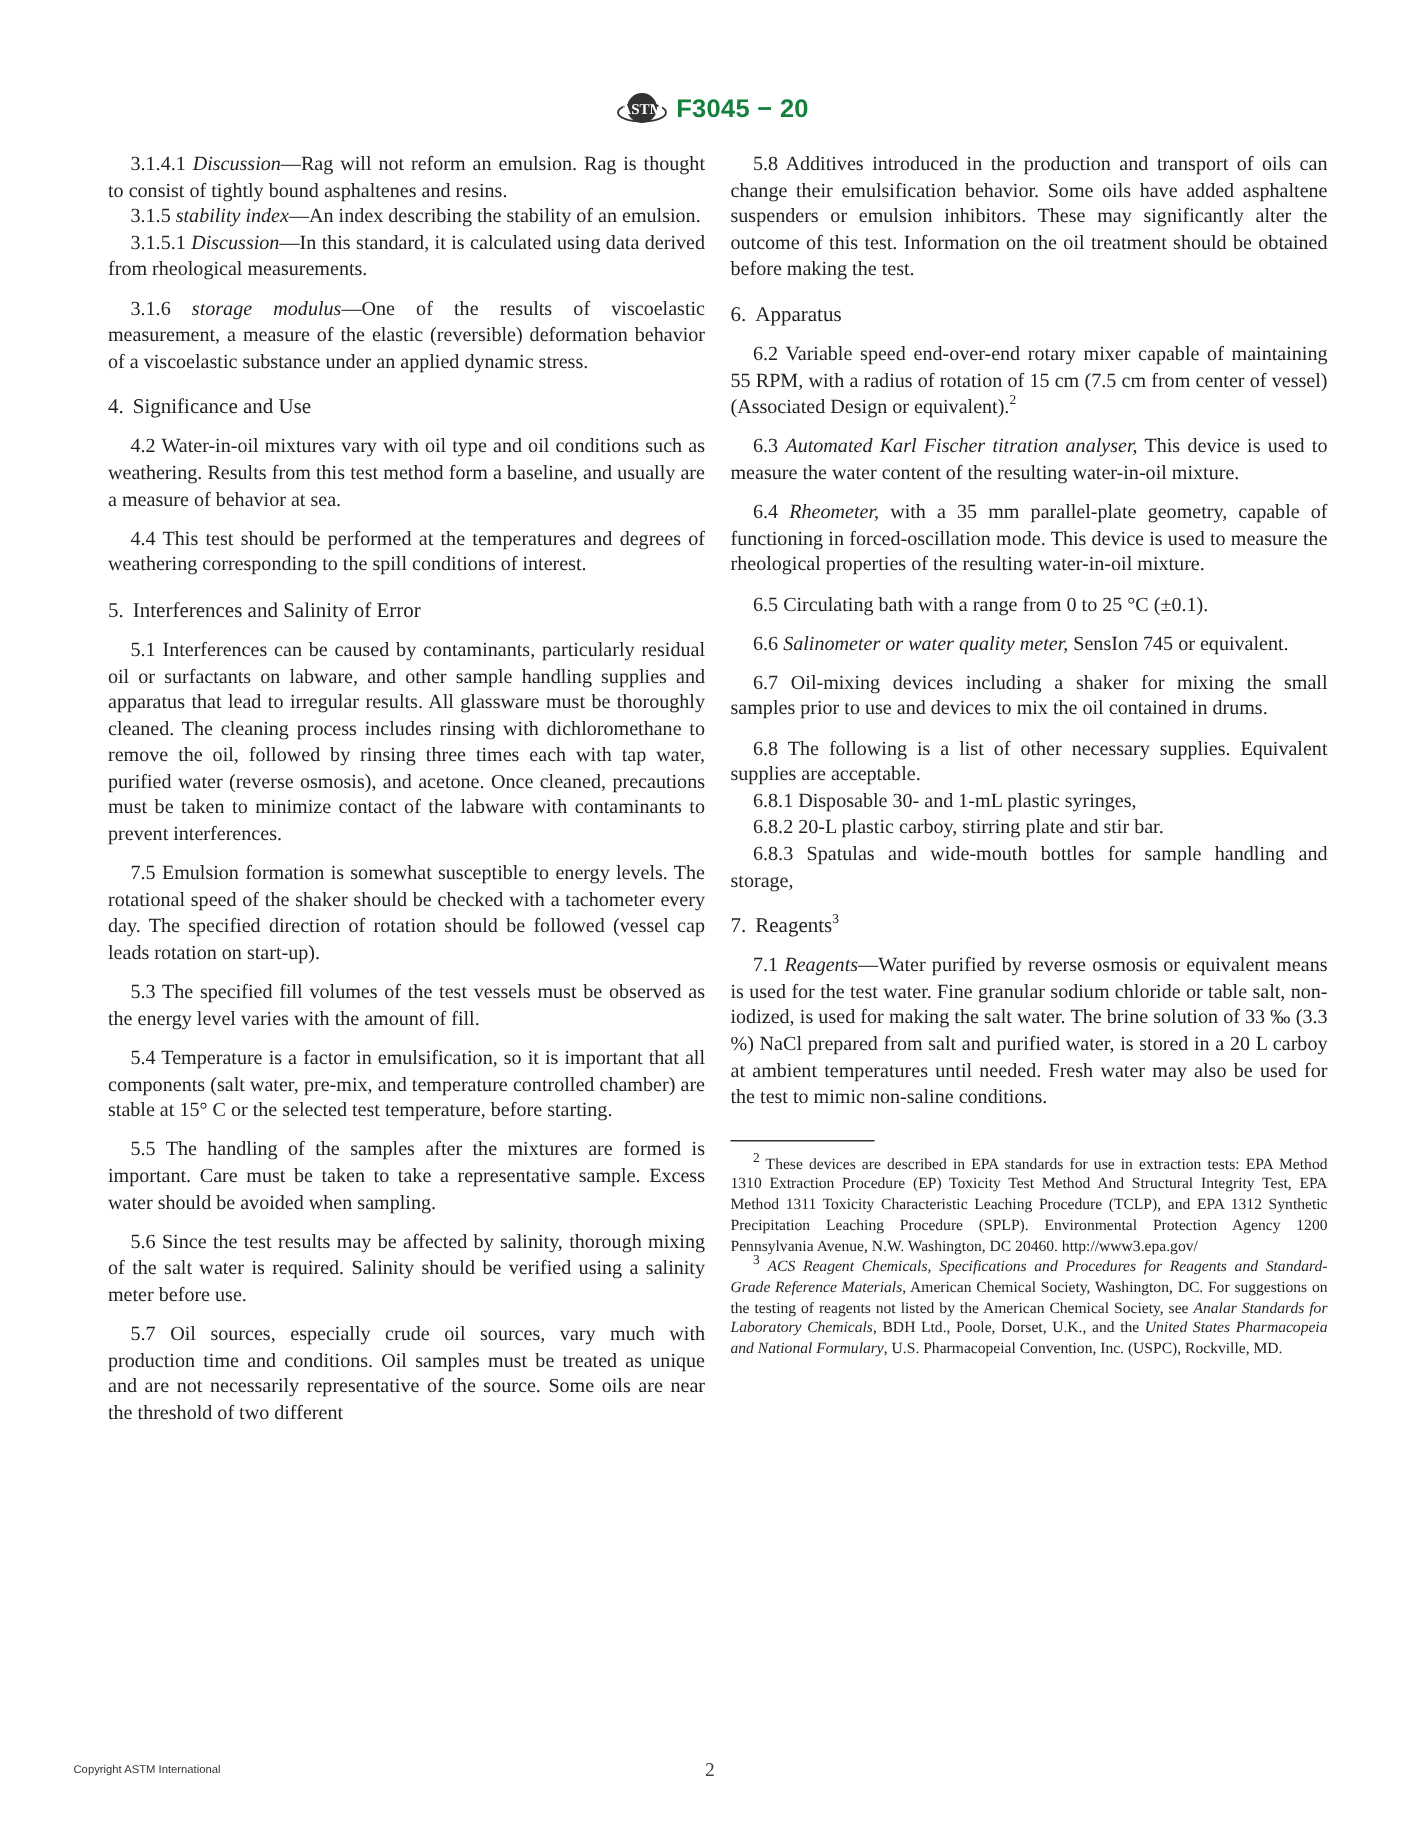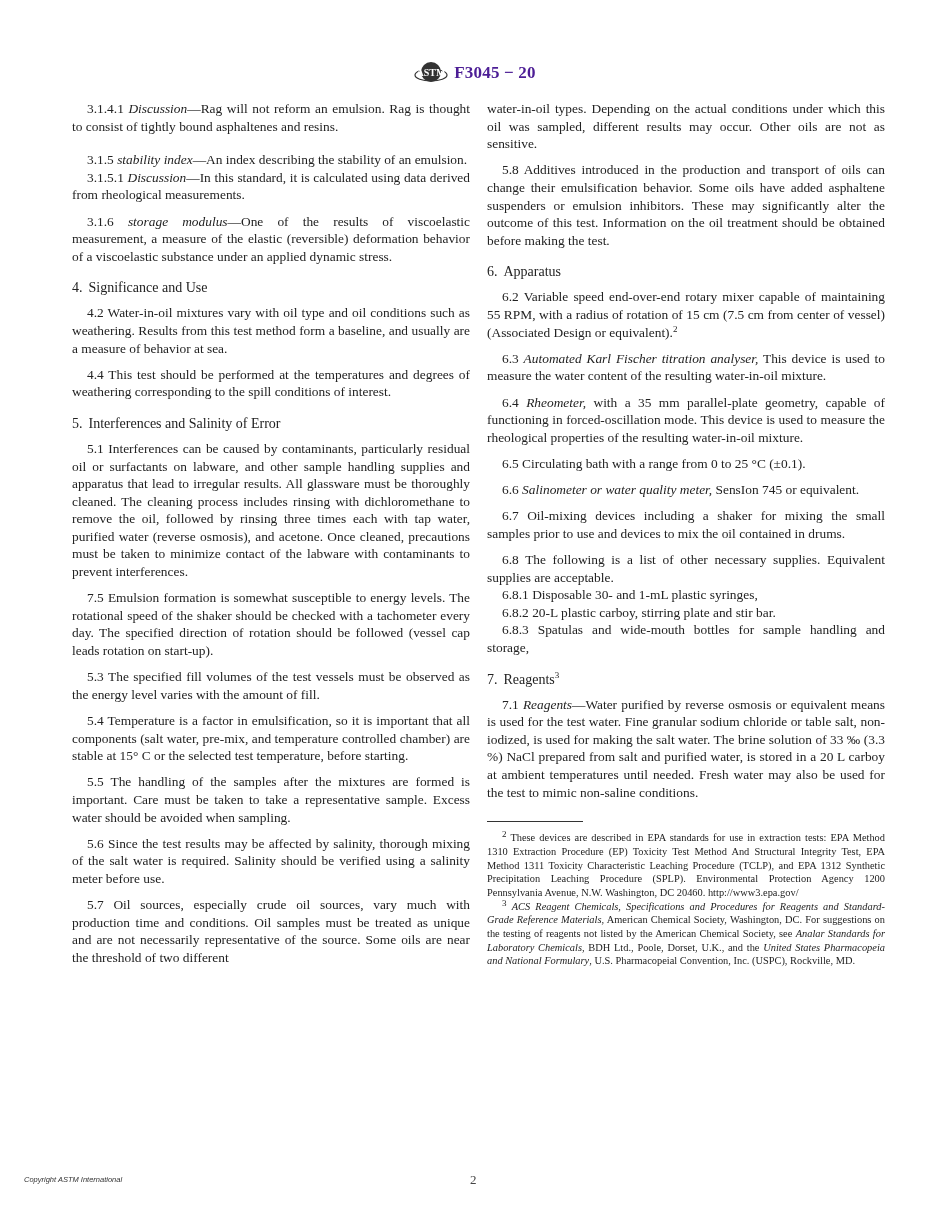--- a/index.html
+++ b/index.html
@@ -1,73 +1,72 @@
 <!DOCTYPE html>
 <html><head>
 <meta charset="utf-8">
 <style>
   html, body { margin: 0; padding: 0; background: #ffffff; }
   body { width: 950px; height: 1230px; position: relative; overflow: hidden; color: #222; font-family: "Liberation Serif", serif; }
   .header { position: absolute; top: 60px; left: 0; width: 950px; text-align: center; height: 28px; }
   .header-inner { display: inline-flex; align-items: center; gap: 6px; }
   .logo { width: 34px; height: 26px; display: inline-block; }
-  .doc-id { font-family: Liberation Serif, serif; font-weight: bold; font-size: 17px; color: #4c1d95; letter-spacing: 0.2px; }
+  .doc-id { font-family: Liberation Sans, sans-serif; font-weight: bold; font-size: 17px; color: #15803d; letter-spacing: 0.2px; }
   .col { position: absolute; top: 100px; width: 398px; font-size: 13.4px; line-height: 17.6px; text-align: justify; }
   .col-left { left: 72px; }
   .col-right { left: 487px; width: 398px; }
   p { margin: 0 0 8.6px 0; text-indent: 15px; }
   p.tight { margin-bottom: 0; }
   p.noind { text-indent: 0; }
   h2 { font-size: 14px; font-weight: normal; margin: 14px 0 7px 0; line-height: 18px; }
   h2 .num { margin-right: 6px; }
   em { font-style: italic; }
   sup { font-size: 9px; line-height: 0; vertical-align: super; }
   .fn-rule { width: 96px; border-top: 1px solid #333; margin: 20px 0 9px 0; }
   .fn { font-size: 10.4px; line-height: 13.7px; text-indent: 15px; margin: 0; text-align: justify; }
-  .footer-left { position: absolute; left: 24px; top: 1175px; font-family: "Liberation Sans", sans-serif; font-size: 7.5px; color: #333; font-style: italic; }
+  .footer-left { position: absolute; left: 49px; top: 1175px; font-family: "Liberation Sans", sans-serif; font-size: 7.5px; color: #333; }
   .footer-page { position: absolute; left: 470px; top: 1172px; font-size: 13px; color: #444; }
 </style>
 </head>
 <body>
 
 <div class="header">
   <div class="header-inner">
     <span class="logo">
       <svg width="34" height="26" viewBox="0 0 34 26">
         <ellipse cx="17" cy="15" rx="16" ry="6" fill="none" stroke="#333" stroke-width="1.2"></ellipse>
         <circle cx="17" cy="12" r="10" fill="#333"></circle>
         <text x="17" y="16" text-anchor="middle" font-family="Liberation Serif, serif" font-size="10" font-weight="bold" fill="#fff">ASTM</text>
       </svg>
     </span>
     <span class="doc-id">F3045 − 20</span>
   </div>
 </div>
 
 <div class="col col-left">
   <p class="tight"><span>3.1.4.1</span> <em>Discussion</em><span>—Rag will not reform an emulsion. Rag is thought to consist of tightly bound asphaltenes and resins.</span></p>
-  <p style="margin-top:16px" class="tight"><span>3.1.5</span> <em>stability index</em><span>—An index describing the stability of an emulsion.</span></p>
+  <p style="margin-top:0" class="tight"><span>3.1.5</span> <em>stability index</em><span>—An index describing the stability of an emulsion.</span></p>
   <p><span>3.1.5.1</span> <em>Discussion</em><span>—In this standard, it is calculated using data derived from rheological measurements.</span></p>
   <p><span>3.1.6</span> <em>storage modulus</em><span>—One of the results of viscoelastic measurement, a measure of the elastic (reversible) deformation behavior of a viscoelastic substance under an applied dynamic stress.</span></p>
 
   <h2><span class="num">4.</span><span>Significance and Use</span></h2>
   <p>4.2 Water-in-oil mixtures vary with oil type and oil conditions such as weathering. Results from this test method form a baseline, and usually are a measure of behavior at sea.</p>
   <p>4.4 This test should be performed at the temperatures and degrees of weathering corresponding to the spill conditions of interest.</p>
 
   <h2><span class="num">5.</span><span>Interferences and Salinity of Error</span></h2>
   <p>5.1 Interferences can be caused by contaminants, particularly residual oil or surfactants on labware, and other sample handling supplies and apparatus that lead to irregular results. All glassware must be thoroughly cleaned. The cleaning process includes rinsing with dichloromethane to remove the oil, followed by rinsing three times each with tap water, purified water (reverse osmosis), and acetone. Once cleaned, precautions must be taken to minimize contact of the labware with contaminants to prevent interferences.</p>
   <p>7.5 Emulsion formation is somewhat susceptible to energy levels. The rotational speed of the shaker should be checked with a tachometer every day. The specified direction of rotation should be followed (vessel cap leads rotation on start-up).</p>
   <p>5.3 The specified fill volumes of the test vessels must be observed as the energy level varies with the amount of fill.</p>
   <p>5.4 Temperature is a factor in emulsification, so it is important that all components (salt water, pre-mix, and temperature controlled chamber) are stable at 15° C or the selected test temperature, before starting.</p>
   <p>5.5 The handling of the samples after the mixtures are formed is important. Care must be taken to take a representative sample. Excess water should be avoided when sampling.</p>
   <p>5.6 Since the test results may be affected by salinity, thorough mixing of the salt water is required. Salinity should be verified using a salinity meter before use.</p>
   <p>5.7 Oil sources, especially crude oil sources, vary much with production time and conditions. Oil samples must be treated as unique and are not necessarily representative of the source. Some oils are near the threshold of two different</p>
 </div>
 
 <div class="col col-right">
-  <p class="noind">water-in-oil types. Depending on the actual conditions under which this oil was sampled, different results may occur. Other oils are not as sensitive.</p>
   <p>5.8 Additives introduced in the production and transport of oils can change their emulsification behavior. Some oils have added asphaltene suspenders or emulsion inhibitors. These may significantly alter the outcome of this test. Information on the oil treatment should be obtained before making the test.</p>
 
   <h2><span class="num">6.</span><span>Apparatus</span></h2>
   <p><span>6.2 Variable speed end-over-end rotary mixer capable of maintaining 55 RPM, with a radius of rotation of 15 cm (7.5 cm from center of vessel) (Associated Design or equivalent).</span><sup>2</sup></p>
   <p><span>6.3</span> <em>Automated Karl Fischer titration analyser,</em><span> This device is used to measure the water content of the resulting water-in-oil mixture.</span></p>
   <p><span>6.4</span> <em>Rheometer,</em><span> with a 35 mm parallel-plate geometry, capable of functioning in forced-oscillation mode. This device is used to measure the rheological properties of the resulting water-in-oil mixture.</span></p>
   <p>6.5 Circulating bath with a range from 0 to 25 °C (±0.1).</p>
   <p><span>6.6</span> <em>Salinometer or water quality meter,</em><span> SensIon 745 or equivalent.</span></p>
   <p>6.7 Oil-mixing devices including a shaker for mixing the small samples prior to use and devices to mix the oil contained in drums.</p>
   <p class="tight">6.8 The following is a list of other necessary supplies. Equivalent supplies are acceptable.</p>

